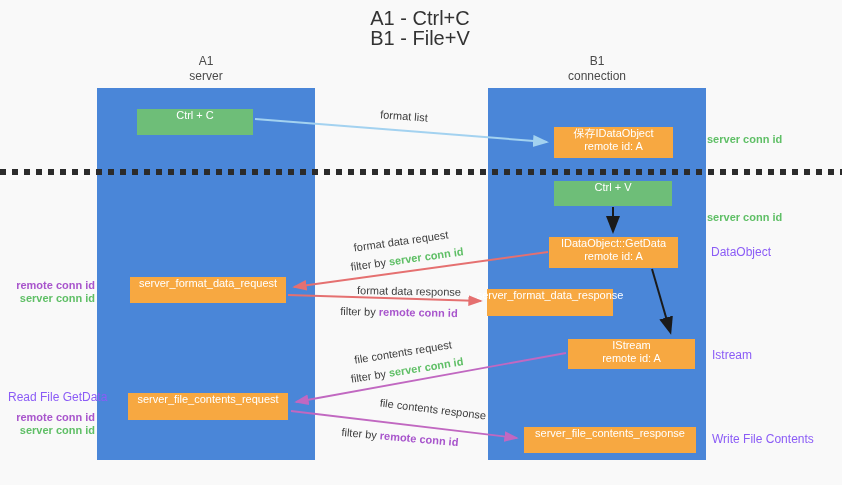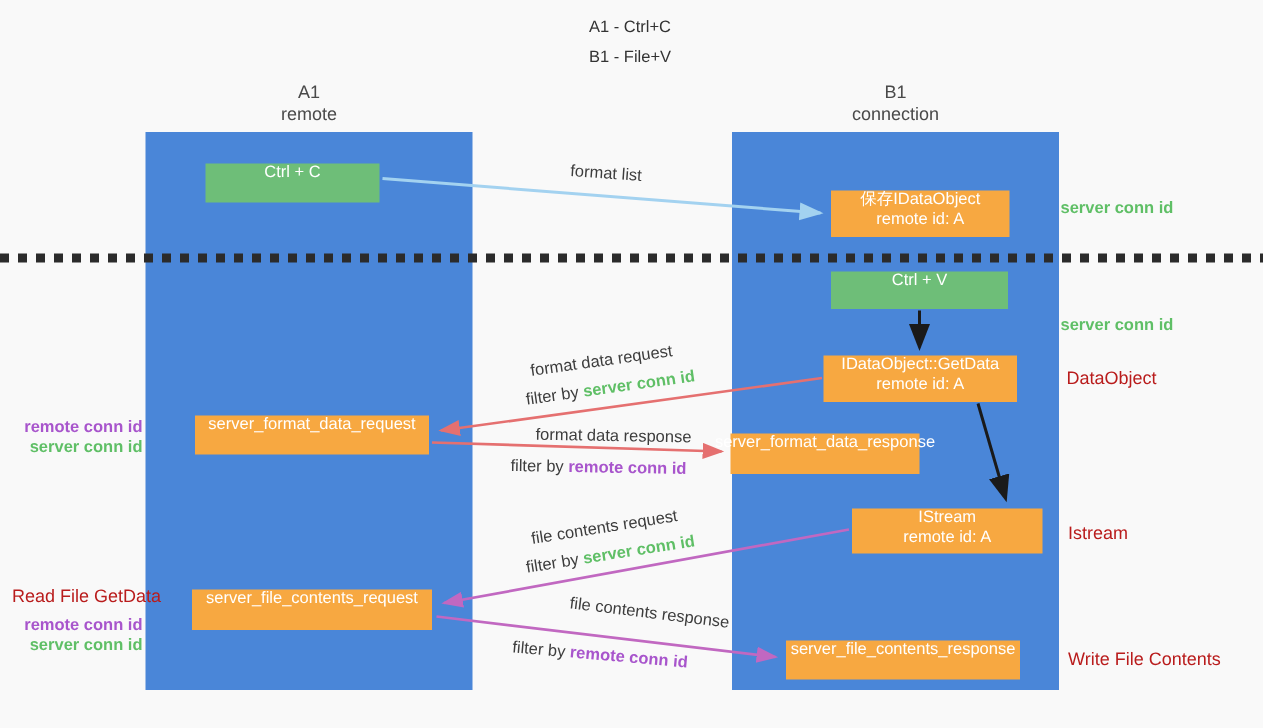--- a/index.html
+++ b/index.html
@@ -8,21 +8,21 @@
   #canvas {
     position: relative;
     width: 842px; height: 485px;
     background: #f9f9f9;
     overflow: hidden;
   }
   .abs { position: absolute; }
   .title {
     left: 320px; top: 8px; width: 200px;
     text-align: center;
-    font-size: 11px; line-height: 20px; color: #333;
+    font-size: 20px; line-height: 20px; color: #333;
   }
   .colhead {
     top: 54px; width: 218px;
     text-align: center;
     font-size: 12px; line-height: 15px; color: #4a4a4a;
   }
   .lifeline {
     top: 88px; width: 218px; height: 372px;
     background: #4a86d8;
   }
@@ -31,21 +31,21 @@
     background: repeating-linear-gradient(90deg, #2b2b2b 0 6px, transparent 6px 12px);
   }
   .node {
     color: #fff; font-size: 11px; line-height: 13px;
     display: flex; flex-direction: column;
     align-items: center; 
     text-align: center;
   }
   .green { background: #6ebe78; }
   .orange { background: #f7a841; }
-  .sidelabel { font-size: 12px; color: #b91c1c; white-space: nowrap; }
+  .sidelabel { font-size: 12px; color: #8b5cf6; white-space: nowrap; }
   .taglabel { font-size: 11px; font-weight: bold; line-height: 13px; white-space: nowrap; }
   .tag-green { color: #5fbf66; }
   .tag-purple { color: #a855cc; }
   .leftcol { width: 85px; text-align: right; }
   .midlabel {
     font-size: 11px; color: #3d3d3d; white-space: nowrap;
     transform-origin: center;
   }
   .midlabel .g { color: #5fbf66; font-weight: bold; }
   .midlabel .p { color: #a855cc; font-weight: bold; }
@@ -56,21 +56,21 @@
 
 <div id="canvas">
 
   <div class="abs title">
     <div>A1 - Ctrl+C</div>
     <div>B1 - File+V</div>
   </div>
 
   <div class="abs colhead" style="left:97px;">
     <div>A1</div>
-    <div>remote</div>
+    <div>server</div>
   </div>
   <div class="abs colhead" style="left:488px;">
     <div>B1</div>
     <div>connection</div>
   </div>
 
   <div class="abs lifeline" style="left:97px;"></div>
   <div class="abs lifeline" style="left:488px;"></div>
 
   <div class="abs dashline"></div>
@@ -127,21 +127,21 @@
 
   <div class="abs node orange" style="left:568px; top:339px; width:127px; height:30px;">
     <div>IStream</div>
     <div>remote id: A</div>
   </div>
 
   <div class="abs node orange" style="left:128px; top:393px; width:160px; height:27px;">
     <div>server_file_contents_request</div>
   </div>
 
-  <div class="abs node orange" style="left:524px; top:427px; width:156px; height:26px;">
+  <div class="abs node orange" style="left:524px; top:427px; width:172px; height:26px;">
     <div>server_file_contents_response</div>
   </div>
 
   <div class="abs taglabel tag-green" style="left:707px; top:133px;">server conn id</div>
   <div class="abs taglabel tag-green" style="left:707px; top:211px;">server conn id</div>
   <div class="abs sidelabel" style="left:711px; top:245px;">DataObject</div>
   <div class="abs sidelabel" style="left:712px; top:348px;">Istream</div>
   <div class="abs sidelabel" style="left:712px; top:432px;text-align:center;">Write File Contents</div>
 
   <div class="abs taglabel tag-purple leftcol" style="left:10px; top:279px;">remote conn id</div>

